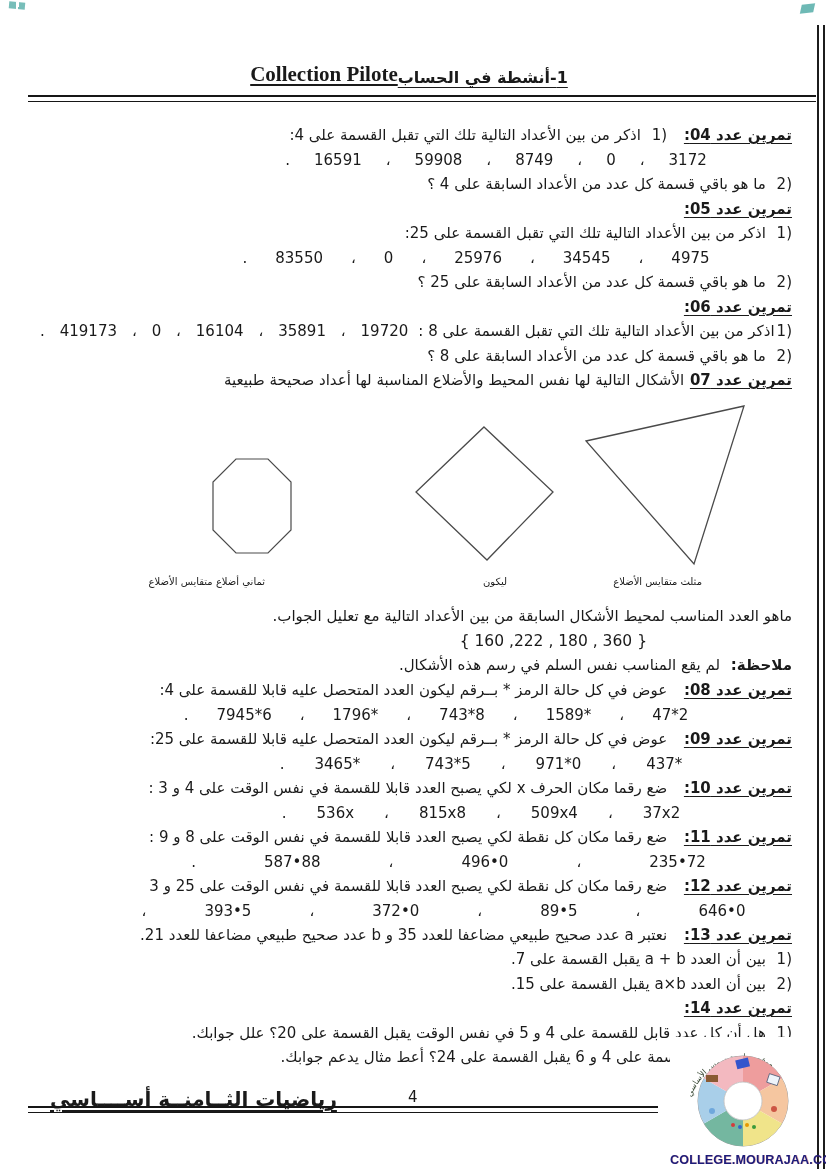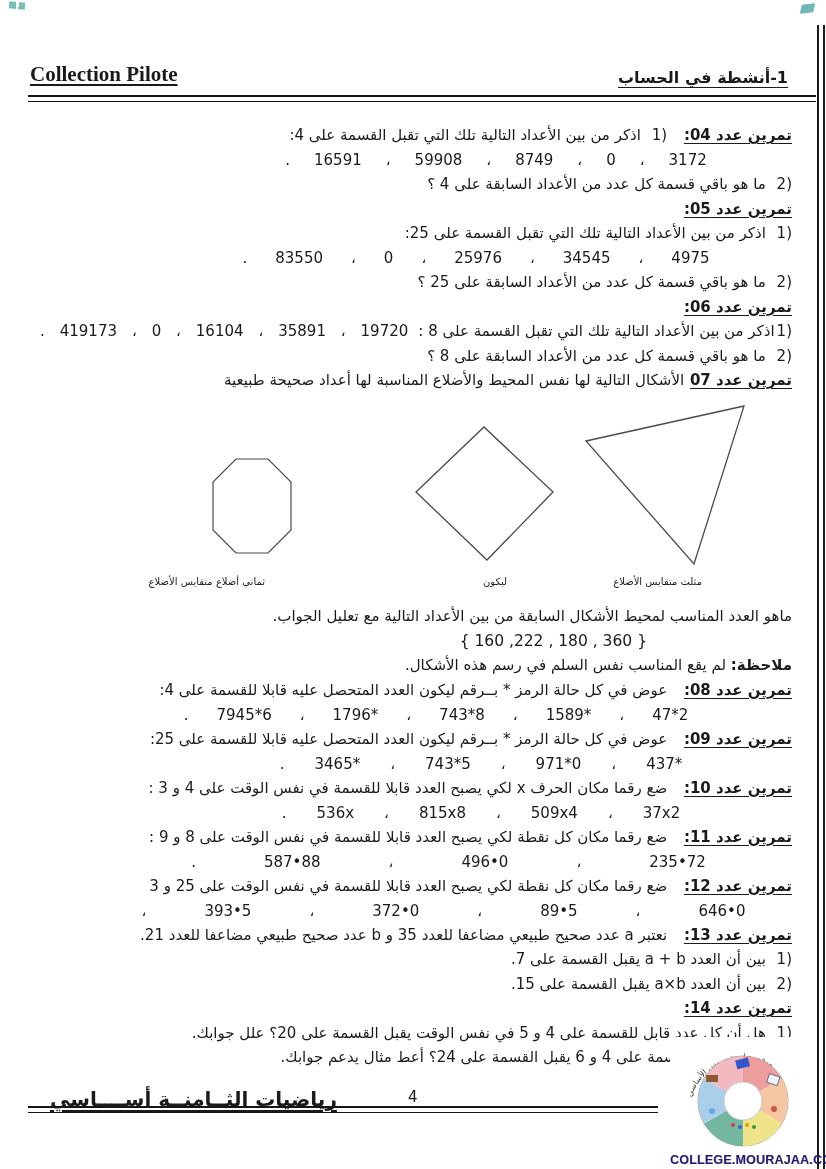--- a/index.html
+++ b/index.html
@@ -11,35 +11,35 @@
   
   .corner-tl{position:absolute;top:2px;left:9px;width:16px;height:7px;
     background:linear-gradient(90deg,#4aa8a2 45%,#fff 45%,#fff 60%,#4aa8a2 60%);
     transform:rotate(5deg);opacity:.75;}
   .corner-tr{position:absolute;top:4px;right:12px;width:13px;height:9px;
     background:#4aa8a2;transform:skewX(-18deg) rotate(-6deg);opacity:.8;}
   .vborder{position:absolute;top:25px;bottom:0;right:1px;width:4px;
     border-left:2px solid #1c1c1c;border-right:2px solid #1c1c1c;}
   
   .header{position:absolute;top:62px;left:30px;right:38px;display:flex;
-    justify-content:space-between;align-items:flex-end;}
+    justify-content:center;align-items:flex-end;}
   .en-title{font-family:"Liberation Serif",serif;font-weight:bold;font-size:21px;
     text-decoration:underline;text-underline-offset:3px;}
   .ar-title{font-weight:bold;font-size:16px;direction:rtl;
     text-decoration:underline;text-underline-offset:4px;}
   .rule{height:4px;border-top:2px solid #161616;border-bottom:1.6px solid #161616;}
   .header-rule{position:absolute;top:95px;left:28px;right:10px;}
   
   .content{position:absolute;top:124px;left:30px;right:34px;direction:rtl;
     font-size:15px;}
   .line{line-height:23px;margin-bottom:1.5px;white-space:nowrap;}
   .flexline{display:flex;align-items:baseline;}
   .ex-title{font-weight:bold;text-decoration:underline;text-underline-offset:3px;margin-left:12px;}
   .marker{margin-left:6px;}
-  .boldlbl{font-weight:bold;margin-left:0;}
+  .boldlbl{font-weight:bold;margin-left:6px;}
   .nums{display:flex;align-items:center;height:23px;margin-bottom:1.5px;justify-content:center;}
   .nums .tok{direction:ltr;unicode-bidi:isolate;}
   .setline{padding-right:145px;}
   .set{direction:ltr;unicode-bidi:isolate;font-size:15.5px;}
   .indent{padding-right:88px;}
   
   .figures{position:relative;height:210px;margin-bottom:1.5px;direction:ltr;}
   .fig-svg{position:absolute;top:0;left:0;}
   .fig-label{position:absolute;top:182px;font-size:10px;direction:rtl;}
   

